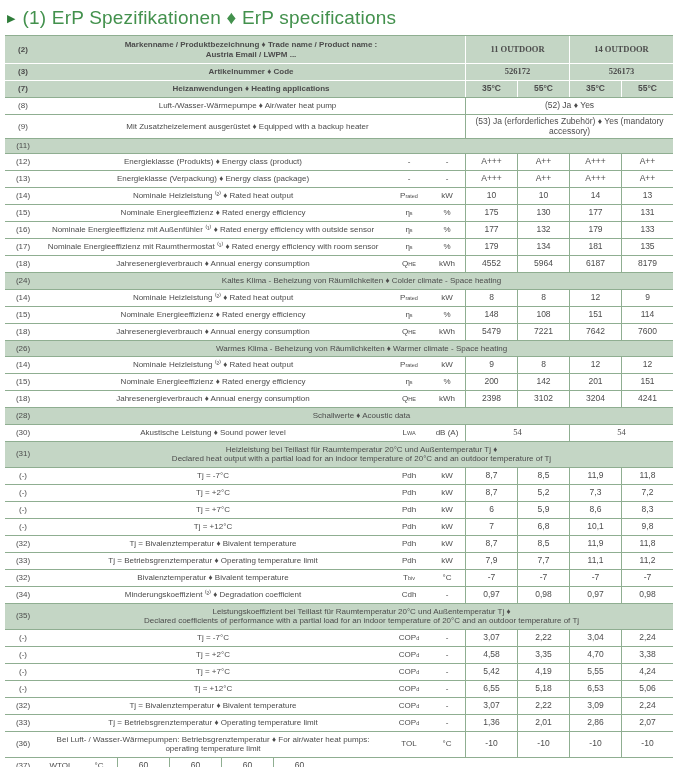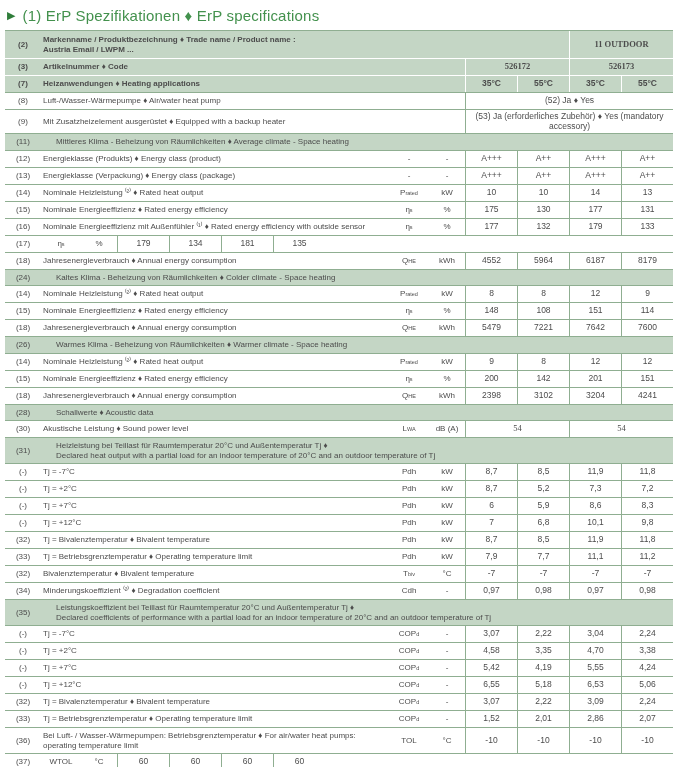--- a/index.html
+++ b/index.html
@@ -19,21 +19,21 @@
   }
   .page{padding:4px 5px 0 5px;}
   .title-bar{
     display:flex;align-items:center;gap:7px;
     padding:3px 0 6px 2px;
   }
   .title-arrow{
     color:var(--arrow-green);font-size:11px;line-height:1;
   }
   .title-text{
-    color:var(--title-green);font-size:15px;letter-spacing:.2px;
+    color:var(--title-green);font-size:19px;letter-spacing:.2px;
   }
   .erp-table{
     border-top:1px solid var(--border);
     width:668px;
   }
   .row{
     display:flex;align-items:center;
     min-height:17px;
     border-bottom:1px solid var(--border);
     font-size:8px;line-height:9.5px;
@@ -43,21 +43,21 @@
   .row-model_header,.row-code_header,.row-temp_header{
     background:var(--green-bg);font-weight:bold;
   }
   .row-model_header,.row-code_header{border-bottom-color:var(--border-light);}
   .row-model_header{min-height:28px;}
   .c-num{
     width:36px;flex:none;text-align:center;align-self:stretch;
     display:flex;align-items:center;justify-content:center;
   }
   .c-desc{
-    flex:1;padding:3px 6px 3px 2px;white-space:pre-line;
+    flex:1;padding:3px 6px 3px 2px;white-space:pre-line;text-align:center;
   }
   .c-sym{
     width:40px;flex:none;text-align:center;
     display:flex;align-items:center;justify-content:center;
   }
   .sym-sub{font-size:5.5px;align-self:flex-end;margin-bottom:-1px;}
   .c-unit{width:36px;flex:none;text-align:center;}
   .c-val{
     width:52px;flex:none;align-self:stretch;
     display:flex;align-items:center;justify-content:center;
@@ -79,20 +79,21 @@
   <div class="title-bar">
     <span class="title-arrow">▶</span>
     <span class="title-text">(1) ErP Spezifikationen ♦ ErP specifications</span>
   </div>
   <div class="erp-table" id="erp-table">
       <div class="row row-model_header">
         <div class="c-num">(2)</div>
         <div class="c-desc">Markenname / Produktbezeichnung ♦ Trade name / Product name :
 Austria Email / LWPM ...</div>
         <div class="c-val c-val-wide">11 OUTDOOR</div>
+        <div class="c-val c-val-wide">14 OUTDOOR</div>
       </div>
       <div class="row row-code_header">
         <div class="c-num">(3)</div>
         <div class="c-desc">Artikelnummer ♦ Code</div>
         <div class="c-val c-val-wide">526172</div>
         <div class="c-val c-val-wide">526173</div>
       </div>
       <div class="row row-temp_header">
         <div class="c-num">(7)</div>
         <div class="c-desc">Heizanwendungen ♦ Heating applications</div>
@@ -106,21 +107,20 @@
         <div class="c-desc">Luft-/Wasser-Wärmepumpe ♦ Air/water heat pump</div>
         <div class="c-val c-val-full">(52) Ja ♦ Yes</div>
       </div>
       <div class="row row-full_span">
         <div class="c-num">(9)</div>
         <div class="c-desc">Mit Zusatzheizelement ausgerüstet ♦ Equipped with a backup heater</div>
         <div class="c-val c-val-full">(53) Ja (erforderliches Zubehör) ♦ Yes (mandatory accessory)</div>
       </div>
       <div class="row row-section">
         <div class="c-num">(11)</div>
-        <div class="c-desc">Mittleres Klima - Beheizung von Räumlichkeiten ♦ Average climate - Space heating</div>
       </div>
       <div class="row row-data">
         <div class="c-num">(12)</div>
         <div class="c-desc">Energieklasse (Produkts) ♦ Energy class (product)</div>
         <div class="c-sym">
           <div class="sym-base">-</div>
         </div>
         <div class="c-unit">-</div>
         <div class="c-val">A+++</div>
         <div class="c-val">A++</div>
@@ -173,20 +173,21 @@
           <div class="sym-sub">s</div>
         </div>
         <div class="c-unit">%</div>
         <div class="c-val">177</div>
         <div class="c-val">132</div>
         <div class="c-val">179</div>
         <div class="c-val">133</div>
       </div>
       <div class="row row-data">
         <div class="c-num">(17)</div>
+        <div class="c-desc">Nominale Energieeffizienz mit Raumthermostat ⁽¹⁾ ♦ Rated energy efficiency with room sensor</div>
         <div class="c-sym">
           <div class="sym-base">η</div>
           <div class="sym-sub">s</div>
         </div>
         <div class="c-unit">%</div>
         <div class="c-val">179</div>
         <div class="c-val">134</div>
         <div class="c-val">181</div>
         <div class="c-val">135</div>
       </div>
@@ -477,21 +478,21 @@
         <div class="c-val">2,24</div>
       </div>
       <div class="row row-data">
         <div class="c-num">(33)</div>
         <div class="c-desc">Tj = Betriebsgrenztemperatur ♦ Operating temperature limit</div>
         <div class="c-sym">
           <div class="sym-base">COP</div>
           <div class="sym-sub">d</div>
         </div>
         <div class="c-unit">-</div>
-        <div class="c-val">1,52</div>
+        <div class="c-val">1,36</div>
         <div class="c-val">2,01</div>
         <div class="c-val">2,86</div>
         <div class="c-val">2,07</div>
       </div>
       <div class="row row-data">
         <div class="c-num">(36)</div>
         <div class="c-desc">Bei Luft- / Wasser-Wärmepumpen: Betriebsgrenztemperatur ♦ For air/water heat pumps: operating temperature limit</div>
         <div class="c-sym">
           <div class="sym-base">TOL</div>
         </div>

